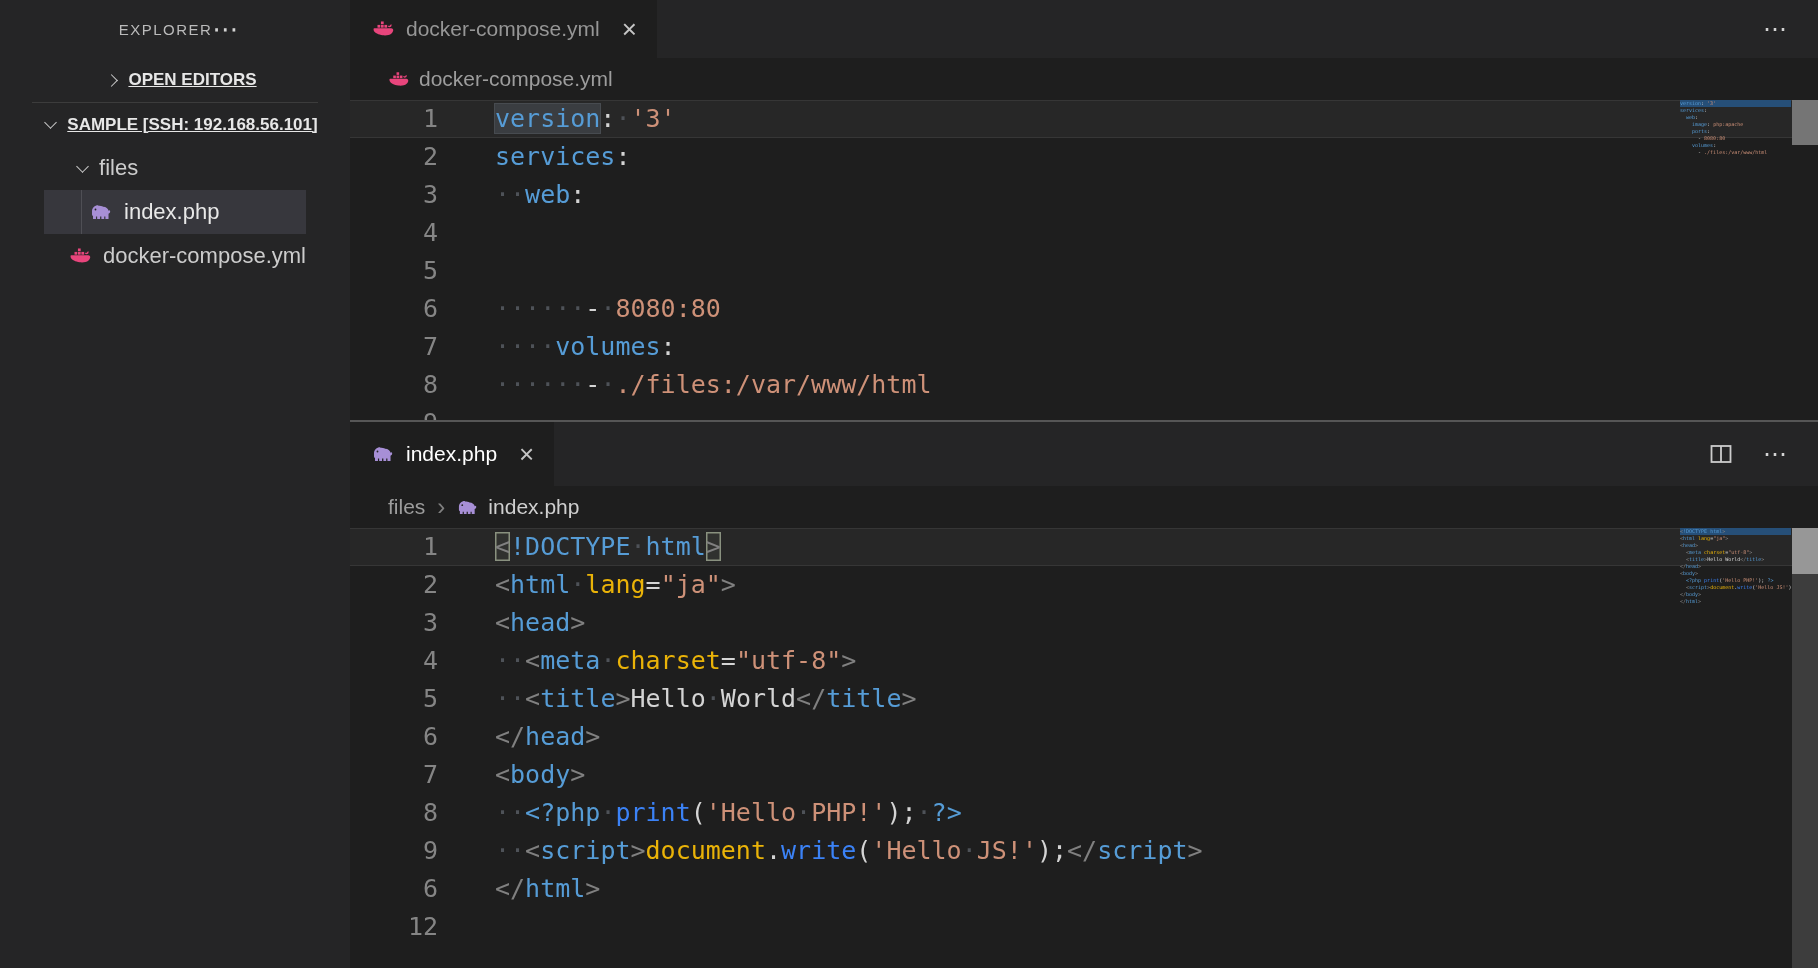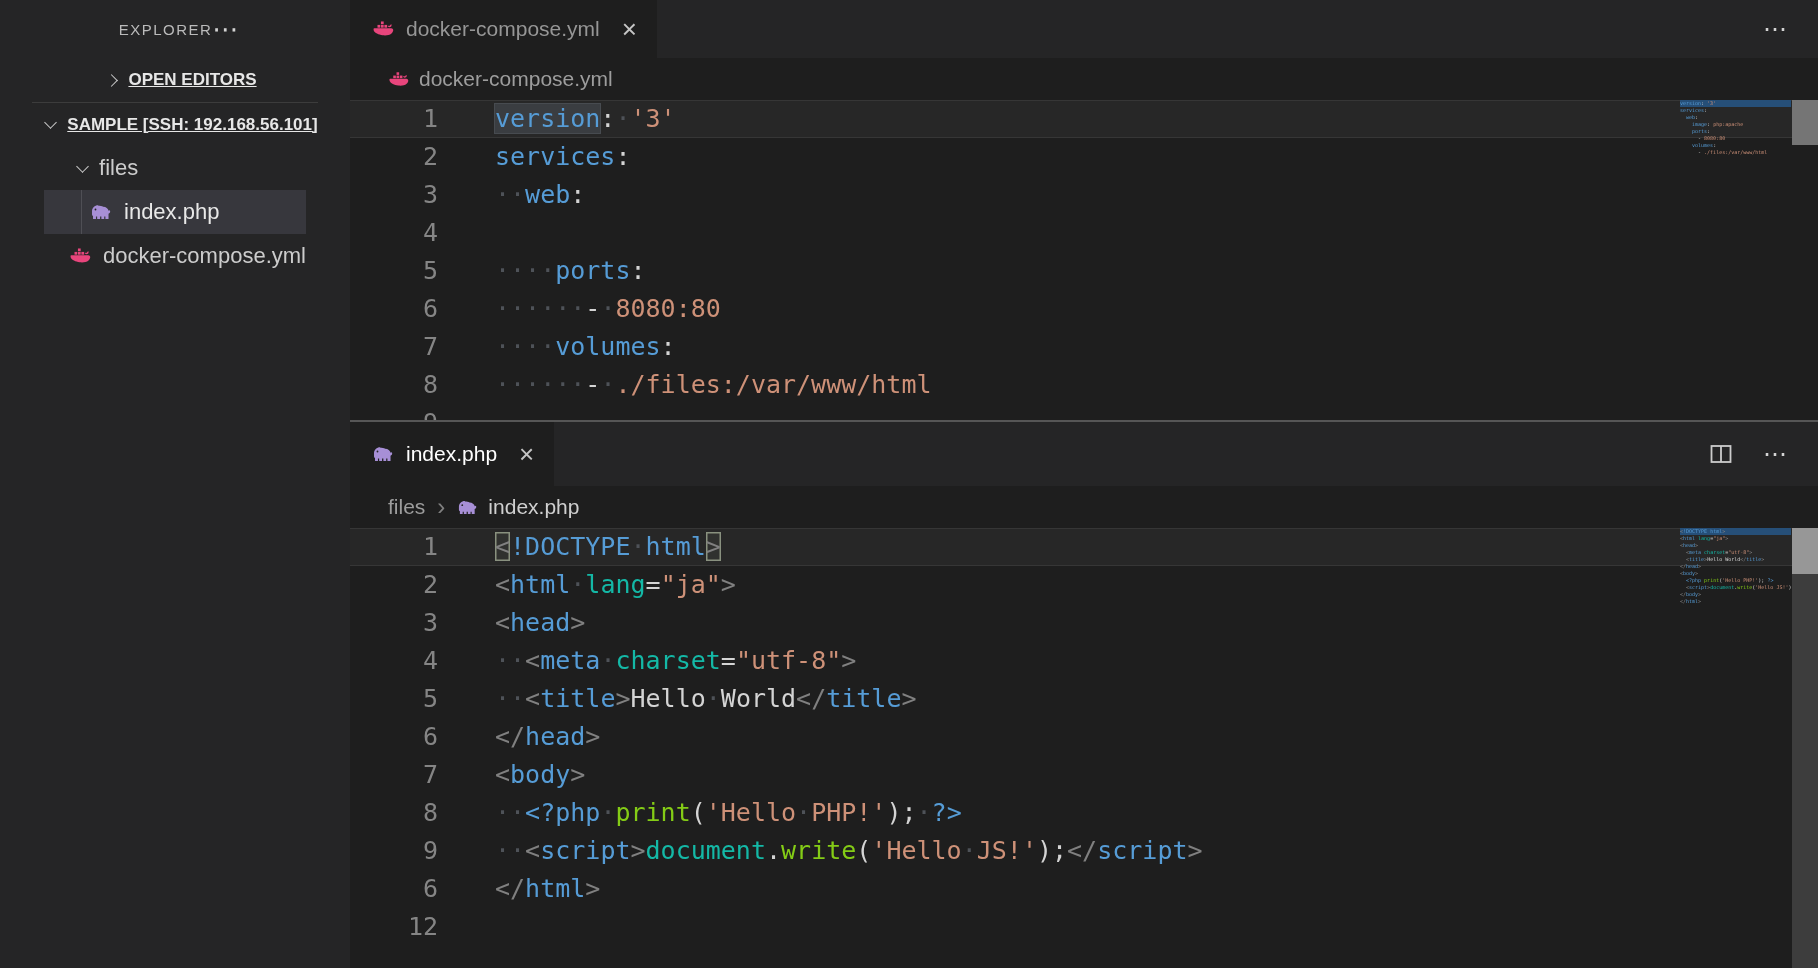--- a/index.html
+++ b/index.html
@@ -60,21 +60,21 @@
   .breadcrumb .fico { width:21px; height:21px; }
 
   
   .code { position:relative; flex:1; overflow:hidden; background:#1e1e1e;
           font-family:"DejaVu Sans Mono", monospace; font-size:25px; }
   .line { height:38px; line-height:38px; display:flex; white-space:pre; }
   .line.cur { background:rgba(255,255,255,0.045);
               box-shadow:inset 0 1px 0 rgba(255,255,255,0.07), inset 0 -1px 0 rgba(255,255,255,0.07); }
   .num { width:88px; flex:none; text-align:right; color:#858585; }
   .ltext { padding-left:57px; }
-  .tk-k{color:#569cd6} .tk-a{color:#14b8a6} .tk-s{color:#ce9178} .tk-f{color:#84cc16}
+  .tk-k{color:#569cd6} .tk-a{color:#eab308} .tk-s{color:#ce9178} .tk-f{color:#3b82f6}
   .tk-p{color:#808080} .tk-t{color:#d4d4d4} .tk-w{color:#4e5258}
   .sel { background:#3a3d41; box-shadow:0 0 0 1px #474b50; }
   .bm  { box-shadow:inset 0 0 0 1.5px #89917f; background:rgba(130,140,120,0.10); }
 
   
   .mm { position:absolute; top:0; right:27px; width:111px; overflow:hidden;
         font-family:"DejaVu Sans Mono", monospace; font-size:5px; line-height:7px;
         white-space:pre; pointer-events:auto; cursor:pointer; }
   .mm .mline { height:7px; position:relative; z-index:1; }
   .mm-hl { position:absolute; left:0; right:0; top:0; height:7px; background:#264f78; z-index:0; }
@@ -168,21 +168,21 @@
               <use href="#svg-docker"></use>
             </svg>
         </span>
         <span class="crumb">docker-compose.yml</span>
       </div>
       <div class="code">
         <div class="line cur"><span class="num">1</span><span class="ltext"><span class="tk-k sel">version</span><span class="tk-t">:</span><span class="tk-w">·</span><span class="tk-s">'3'</span></span></div>
           <div class="line"><span class="num">2</span><span class="ltext"><span class="tk-k">services</span><span class="tk-t">:</span></span></div>
           <div class="line"><span class="num">3</span><span class="ltext"><span class="tk-w">··</span><span class="tk-k">web</span><span class="tk-t">:</span></span></div>
           <div class="line"><span class="num">4</span></div>
-          <div class="line"><span class="num">5</span><span class="ltext"><span class="tk-w">····</span><span class="tk-k">ports</span><span class="tk-t">:</span></span></div>
+          <div class="line"><span class="num">5</span></div>
           <div class="line"><span class="num">6</span><span class="ltext"><span class="tk-w">······</span><span class="tk-t">-</span><span class="tk-w">·</span><span class="tk-s">8080:80</span></span></div>
           <div class="line"><span class="num">7</span><span class="ltext"><span class="tk-w">····</span><span class="tk-k">volumes</span><span class="tk-t">:</span></span></div>
           <div class="line"><span class="num">8</span><span class="ltext"><span class="tk-w">······</span><span class="tk-t">-</span><span class="tk-w">·</span><span class="tk-s">./files:/var/www/html</span></span></div>
           <div class="line"><span class="num">9</span><span class="ltext"></span></div>
           <div class="mm"><div class="mm-hl"></div><div class="mline"><span class="tk-k">version</span><span class="tk-t">:</span><span class="tk-w"> </span><span class="tk-s">'3'</span></div><div class="mline"><span class="tk-k">services</span><span class="tk-t">:</span></div><div class="mline"><span class="tk-w">  </span><span class="tk-k">web</span><span class="tk-t">:</span></div><div class="mline"><span class="tk-w">    </span><span class="tk-k">image</span><span class="tk-t">:</span><span class="tk-w"> </span><span class="tk-s">php:apache</span></div><div class="mline"><span class="tk-w">    </span><span class="tk-k">ports</span><span class="tk-t">:</span></div><div class="mline"><span class="tk-w">      </span><span class="tk-t">-</span><span class="tk-w"> </span><span class="tk-s">8080:80</span></div><div class="mline"><span class="tk-w">    </span><span class="tk-k">volumes</span><span class="tk-t">:</span></div><div class="mline"><span class="tk-w">      </span><span class="tk-t">-</span><span class="tk-w"> </span><span class="tk-s">./files:/var/www/html</span></div><div class="mline"></div></div>
         <div class="sb-thumb"></div>
       </div>
     </div>
 
     <div class="group bottom">

